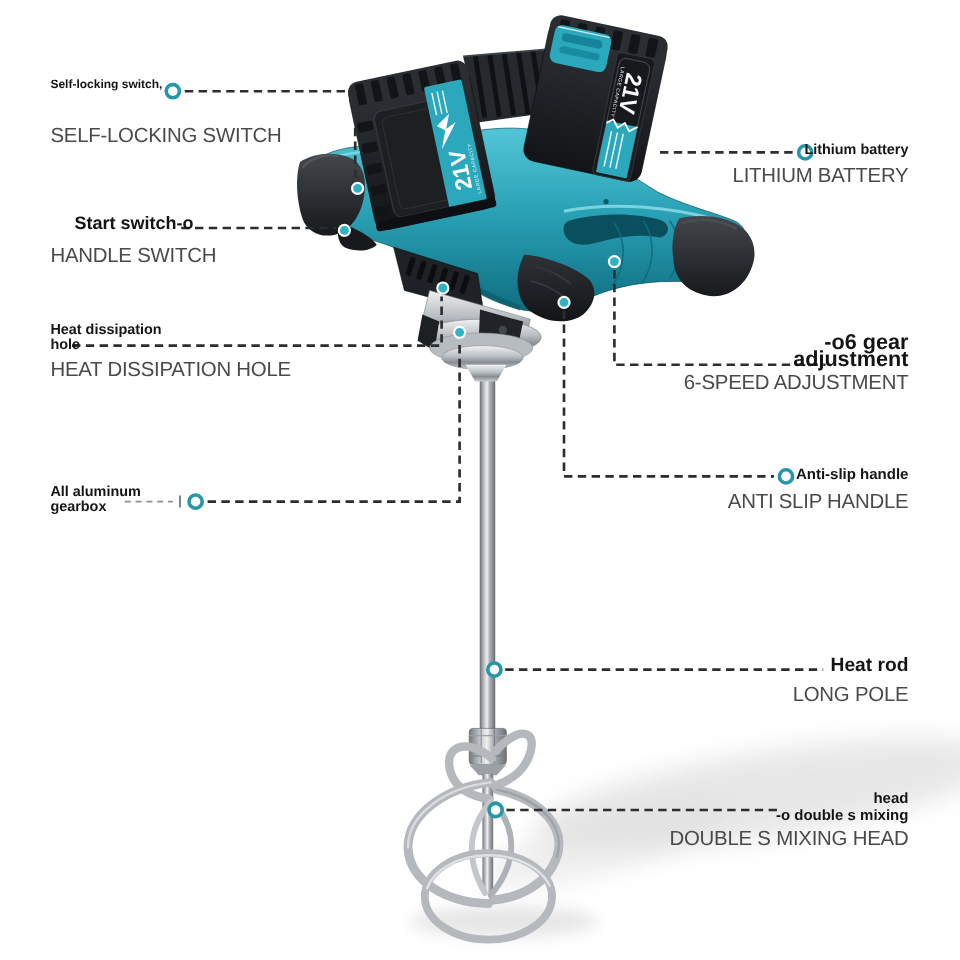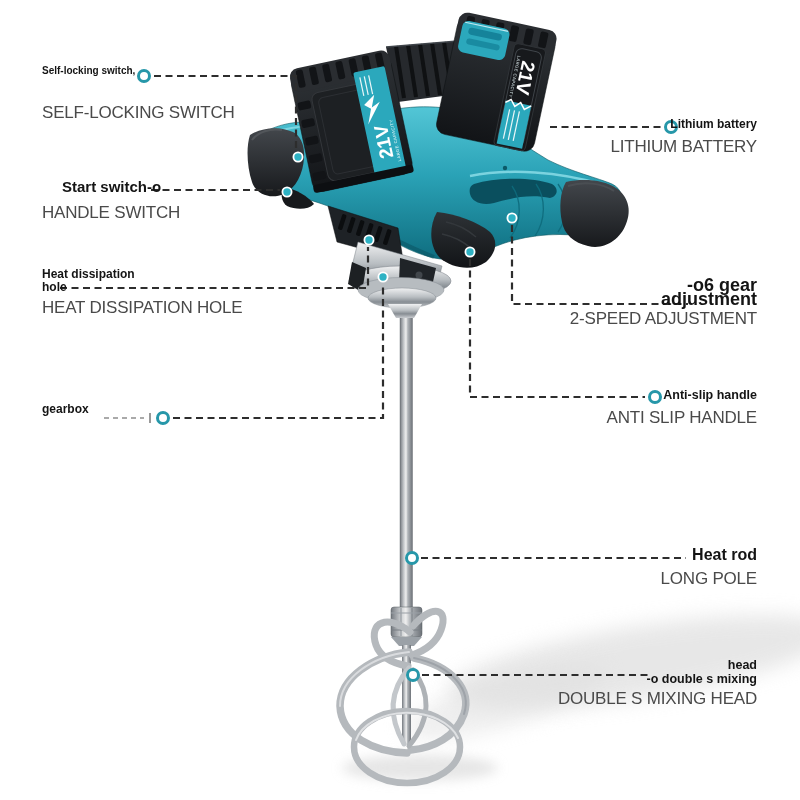--- a/index.html
+++ b/index.html
@@ -274,32 +274,33 @@
   <span class="cap gap9">HANDLE SWITCH</span>
 </div>
 
 <div class="callout c-left c3">
   <span class="lbl">Heat dissipation</span>
   <span class="lbl">hole</span>
   <span class="cap gap5">HEAT DISSIPATION HOLE</span>
 </div>
 
 <div class="callout c-left c4">
+  <span class="lbl">All aluminum</span>
   <span class="lbl">gearbox</span>
 </div>
 
 <div class="callout c-right c5">
   <span class="lbl">Lithium battery</span>
   <span class="cap gap7">LITHIUM BATTERY</span>
 </div>
 
 <div class="callout c-right c6">
   <span class="lbl">-o6 gear</span>
   <span class="lbl">adjustment</span>
-  <span class="cap gap4">2-SPEED ADJUSTMENT</span>
+  <span class="cap gap4">6-SPEED ADJUSTMENT</span>
 </div>
 
 <div class="callout c-right c7">
   <span class="lbl">Anti-slip handle</span>
   <span class="cap gap7">ANTI SLIP HANDLE</span>
 </div>
 
 <div class="callout c-right c8">
   <span class="lbl">Heat rod</span>
   <span class="cap gap7">LONG POLE</span>

